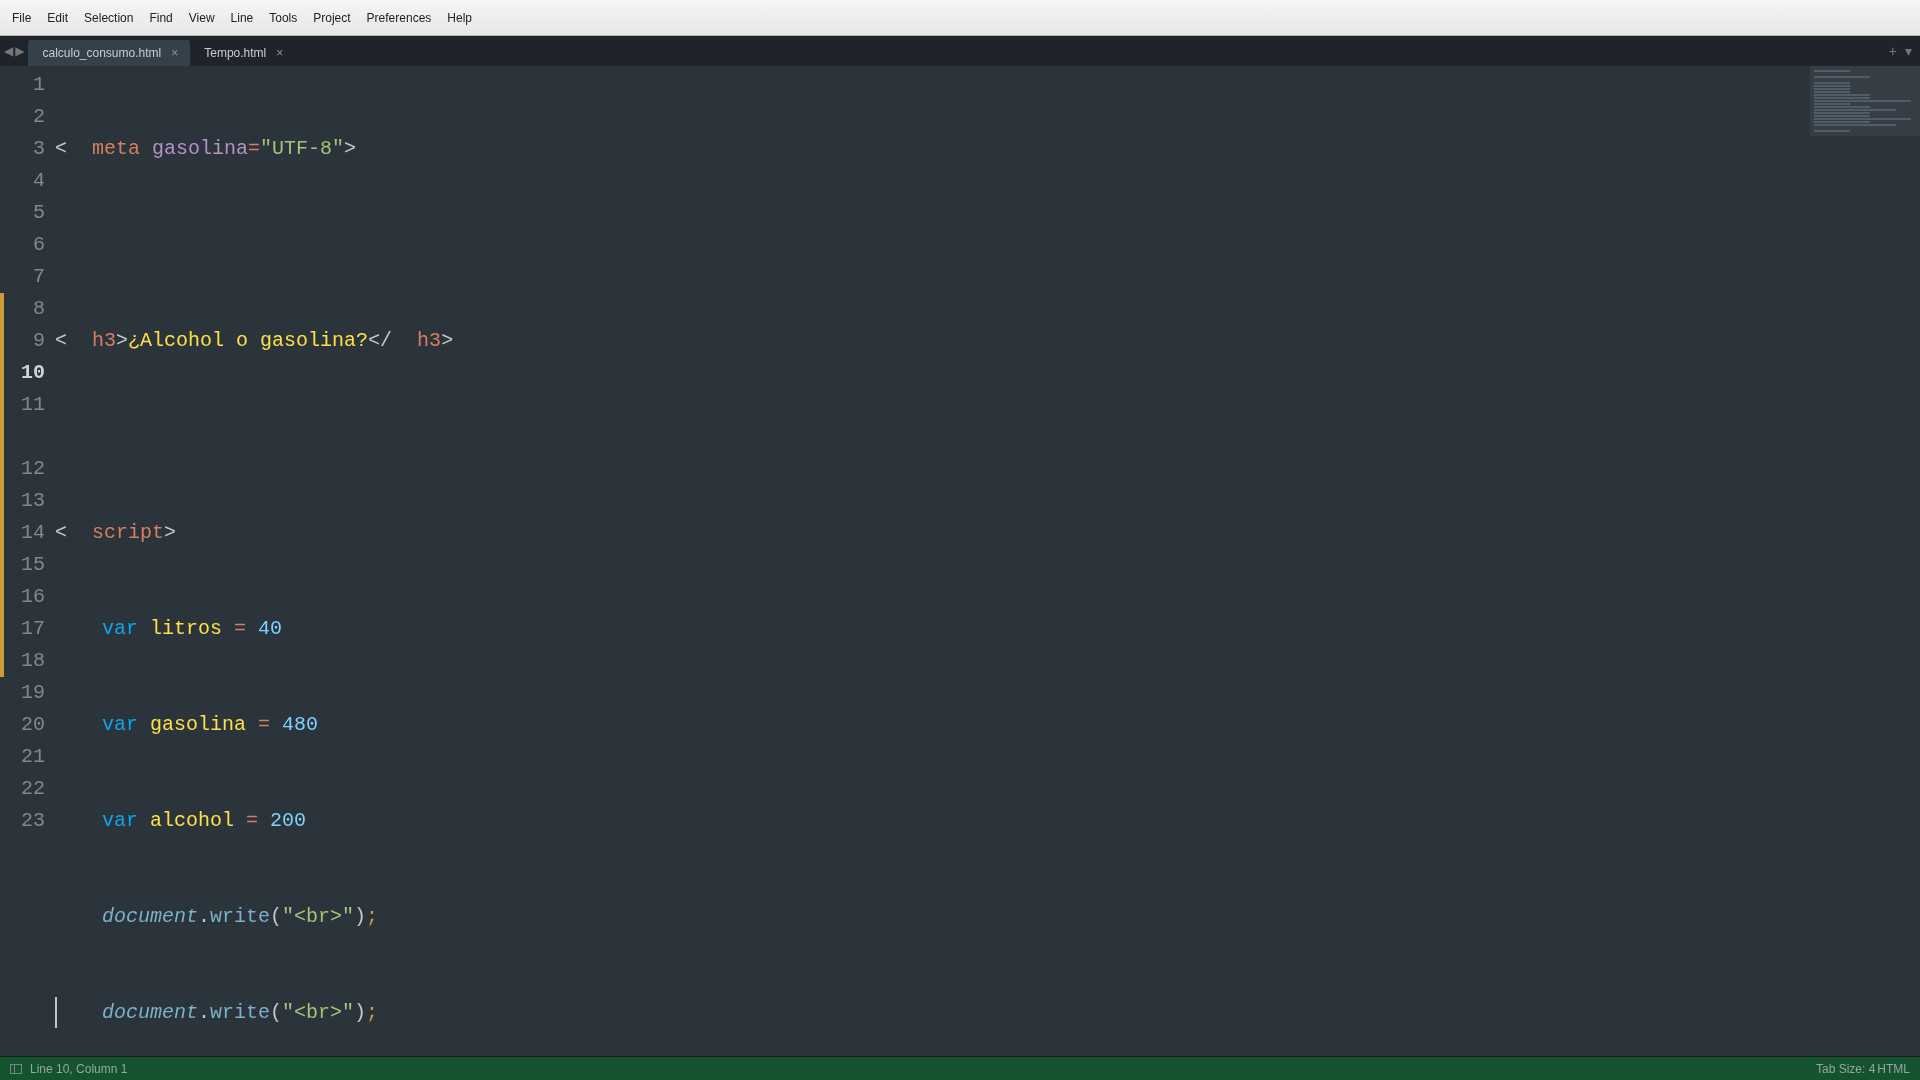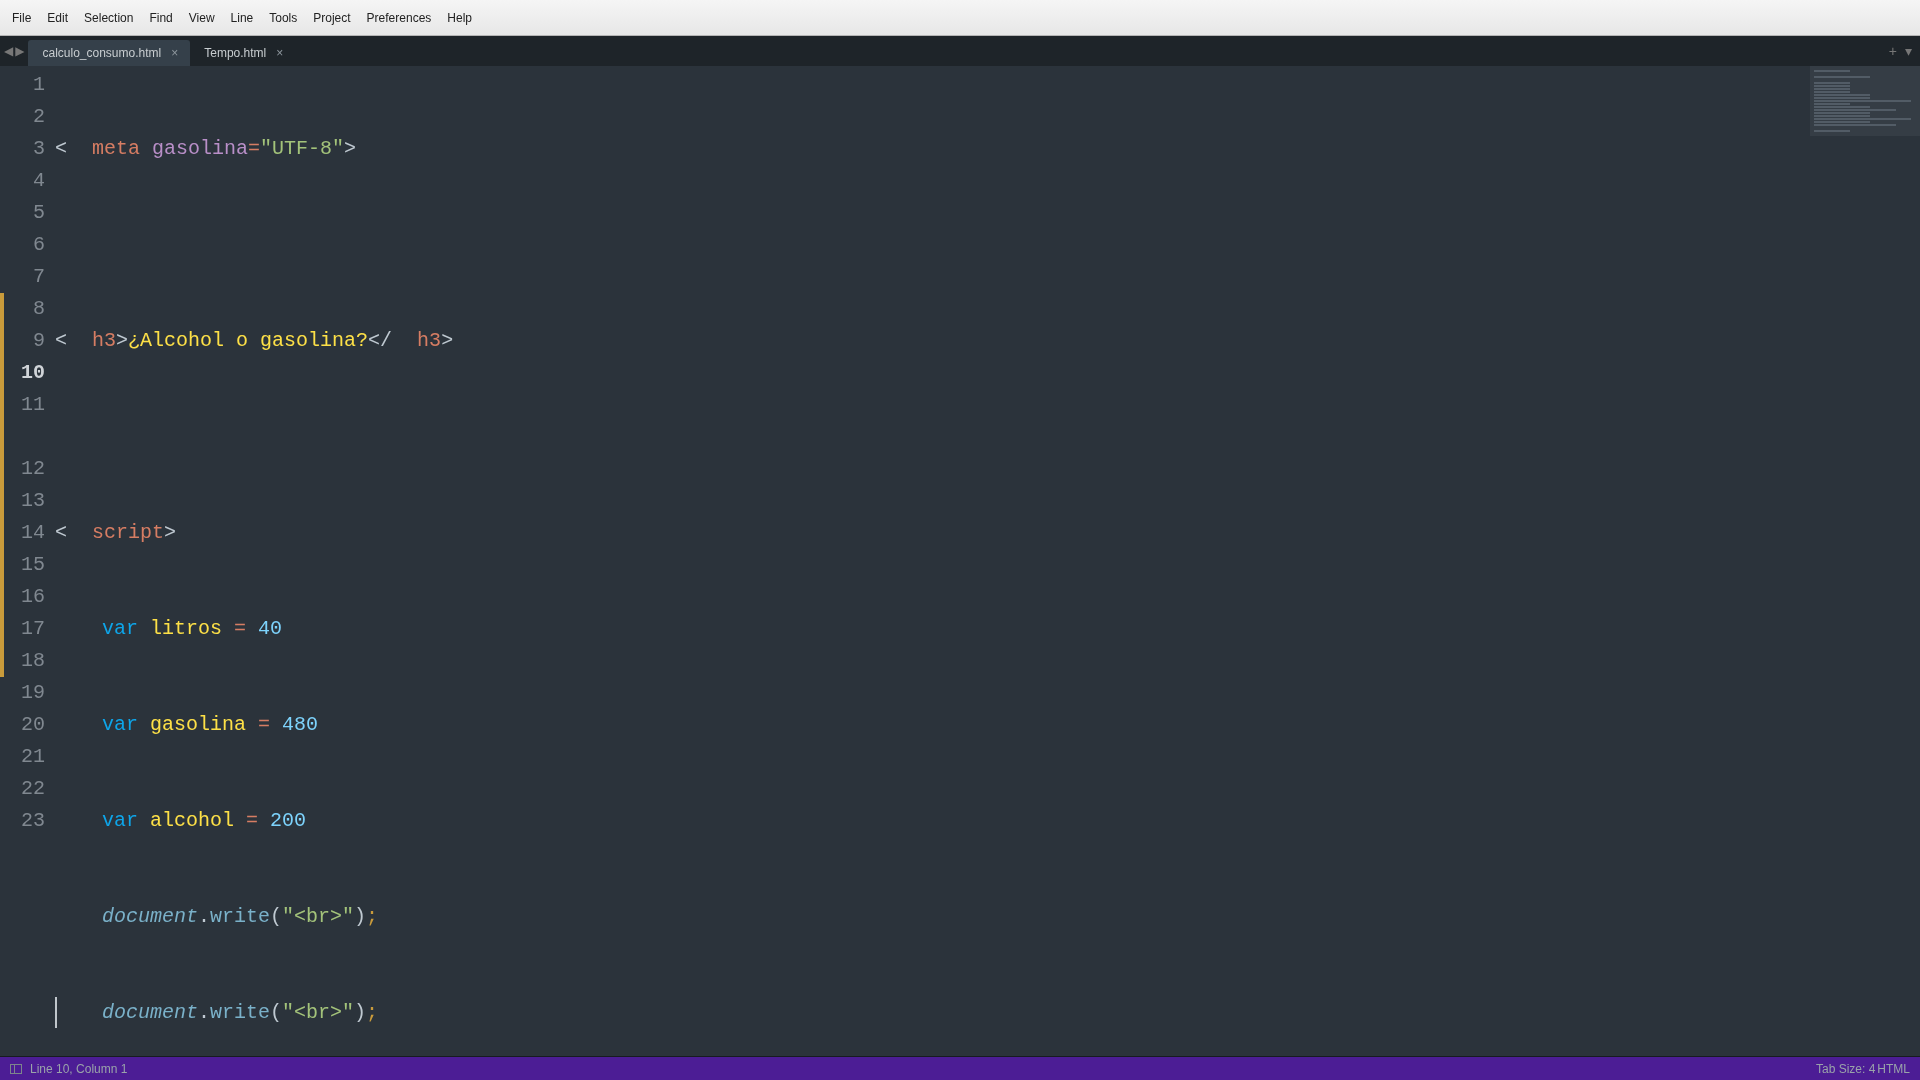--- a/index.html
+++ b/index.html
@@ -51,21 +51,21 @@
 .minimap-inner { position:absolute; top:4px; right:4px; left:4px; }
 .mmline { height:2px; margin-bottom:1px; background:#525c66; }
 .mmline.s  { width:35%; }
 .mmline.m  { width:55%; }
 .mmline.l  { width:80%; }
 .mmline.xl { width:95%; }
 .mmline.b  { width:0; }
 .mmview { position:absolute; top:0; left:0; right:0; height:70px; background:rgba(255,255,255,0.05); }
 
 
-.status-bar { height:24px; background:#4c1d95; color:#9aa3aa; font-size:12px; display:flex; align-items:center; padding:0 10px; border-top:1px solid #171c20; }
+.status-bar { height:24px; background:#14532d; color:#9aa3aa; font-size:12px; display:flex; align-items:center; padding:0 10px; border-top:1px solid #171c20; }
 .status-left { display:flex; align-items:center; gap:8px; }
 .panel-icon { width:12px; height:10px; border:1px solid #7d858c; display:inline-block; position:relative; }
 .panel-icon::before { content:""; position:absolute; left:3px; top:0; bottom:0; width:1px; background:#7d858c; }
 .status-right { margin-left:auto; display:flex; gap:2px; }
 </style>
 </head>
 <body>
 
 <div class="menu-bar">
   <div class="menu-item">File</div>

